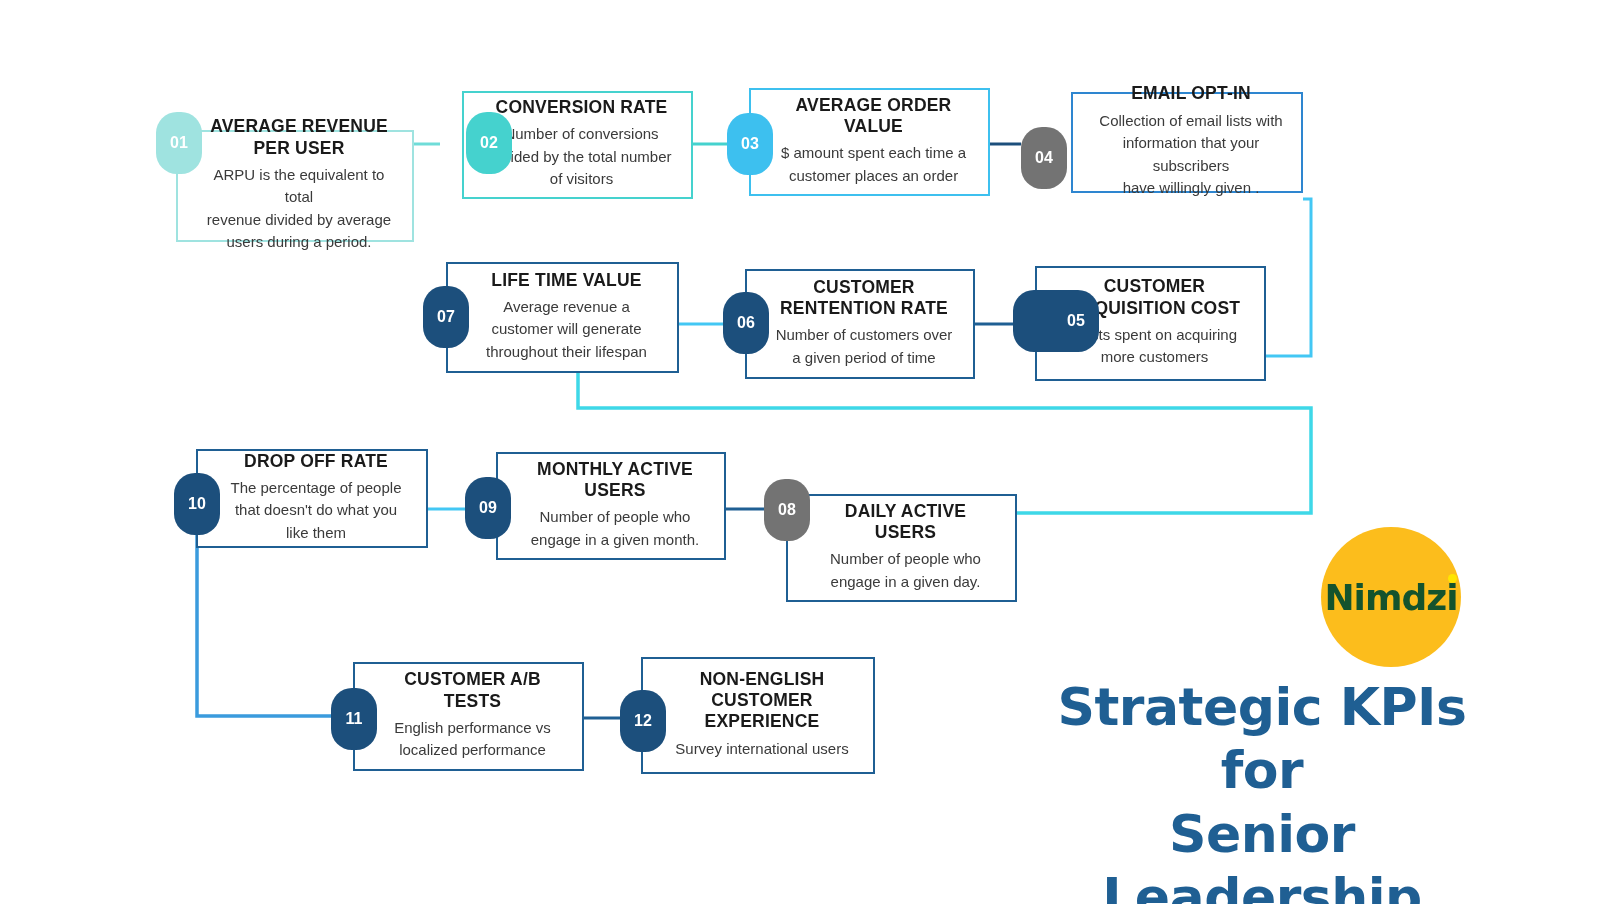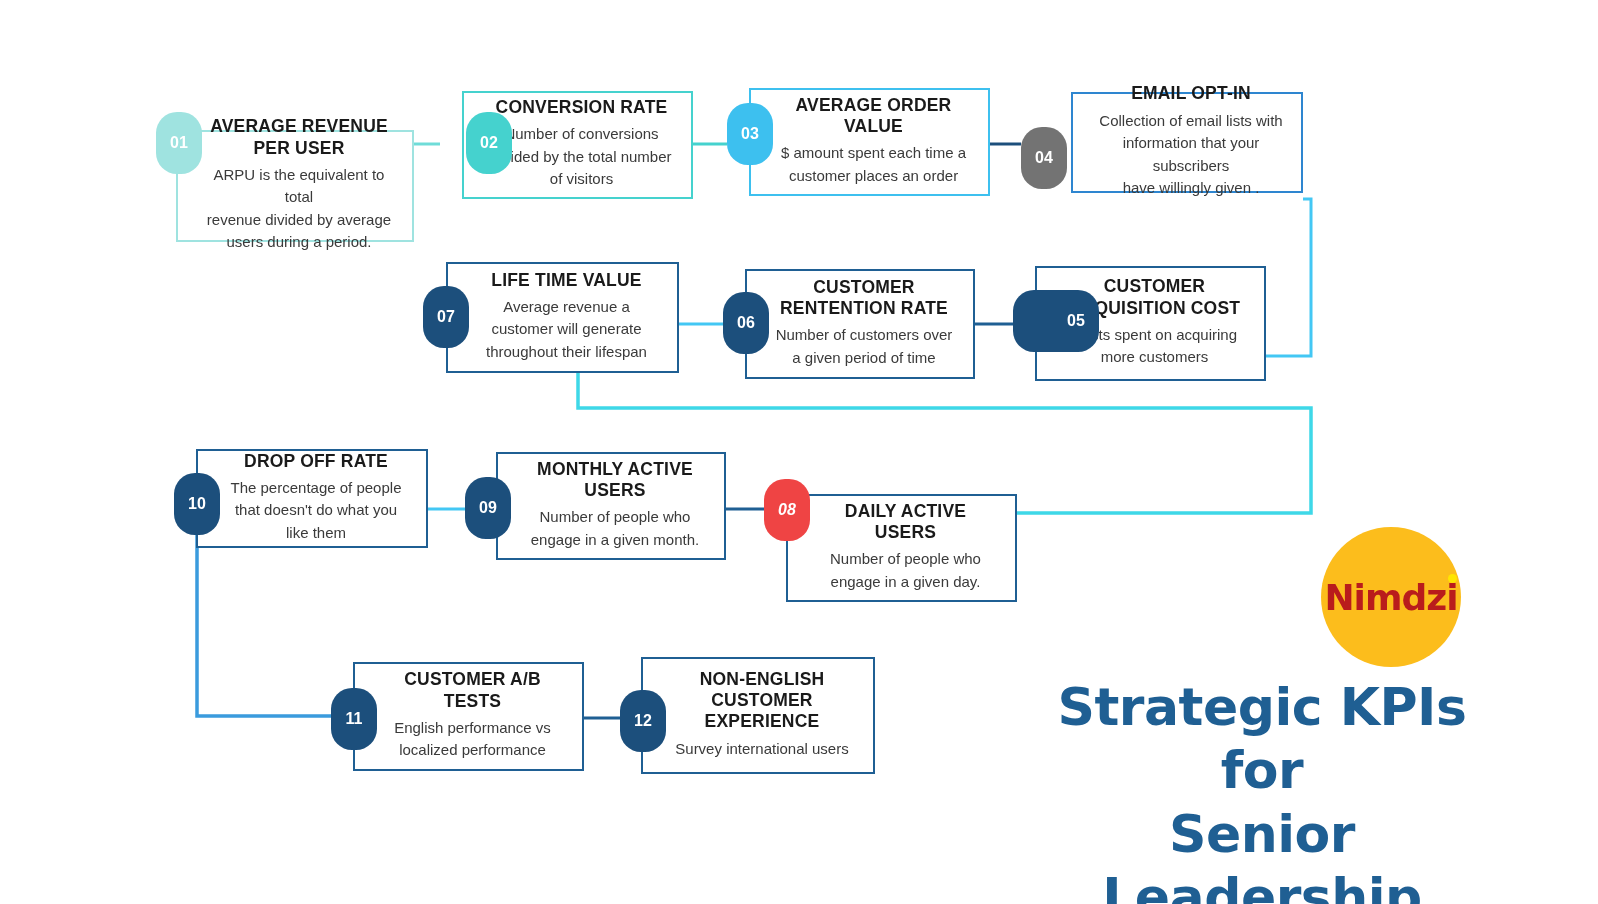--- a/index.html
+++ b/index.html
@@ -87,21 +87,21 @@
     background: #fcbd1c;
     z-index: 3;
     display: flex;
     align-items: center;
     justify-content: center;
   }
   #logo-wordmark {
     position: relative;
     font-size: 36px;
     font-weight: bold;
-    color: #b91c1c;
+    color: #14532d;
     letter-spacing: -1px;
     font-family: "DejaVu Sans", sans-serif;
   }
   #logo-dot {
     position: absolute;
     right: 1px;
     top: -3px;
     width: 9px;
     height: 9px;
     border-radius: 50%;
@@ -154,21 +154,21 @@
 divided by the total number
 of visitors</div>
       </div>
       <div class="kpi-badge" style="left: 440px; top: 112px; background: rgb(69, 210, 206); margin-left: 26px;">02</div>
       <div class="kpi-card" style="left: 749px; top: 88px; width: 241px; height: 108px; border-color: rgb(61, 192, 239);">
         <div class="kpi-title">AVERAGE ORDER
 VALUE</div>
         <div class="kpi-desc">$ amount spent each time a
 customer places an order</div>
       </div>
-      <div class="kpi-badge" style="left: 727px; top: 103px; background: rgb(61, 192, 239);">03</div>
+      <div class="kpi-badge" style="left: 727px; top: 113px; background: rgb(61, 192, 239);">03</div>
       <div class="kpi-card" style="left: 1071px; top: 92px; width: 232px; height: 101px; border-color: rgb(46, 134, 208); align-items: center;">
         <div class="kpi-title">EMAIL OPT-IN</div>
         <div class="kpi-desc">Collection of email lists with
 information that your subscribers
 have willingly given .</div>
       </div>
       <div class="kpi-badge" style="left: 1021px; top: 127px; background: #737373;">04</div>
       <div class="kpi-card" style="left: 1035px; top: 266px; width: 231px; height: 115px; border-color: rgb(31, 95, 147);">
         <div class="kpi-title">CUSTOMER
 ACQUISITION COST</div>
@@ -189,21 +189,21 @@
 customer will generate
 throughout their lifespan</div>
       </div>
       <div class="kpi-badge" style="left: 423px; top: 286px; background: rgb(28, 79, 124);">07</div>
       <div class="kpi-card" style="left: 786px; top: 455px; width: 231px; height: 108px; border-color: rgb(31, 95, 147); margin-top: 39px;">
         <div class="kpi-title">DAILY ACTIVE
 USERS</div>
         <div class="kpi-desc">Number of people who
 engage in a given day.</div>
       </div>
-      <div class="kpi-badge" style="left: 764px; top: 479px; background: #ef4444; font-style: italic;">08</div>
+      <div class="kpi-badge" style="left: 764px; top: 479px; background: #737373;">08</div>
       <div class="kpi-card" style="left: 496px; top: 452px; width: 230px; height: 108px; border-color: rgb(31, 95, 147);">
         <div class="kpi-title">MONTHLY ACTIVE
 USERS</div>
         <div class="kpi-desc">Number of people who
 engage in a given month.</div>
       </div>
       <div class="kpi-badge" style="left: 465px; top: 477px; background: rgb(28, 79, 124);">09</div>
       <div class="kpi-card" style="left: 196px; top: 449px; width: 232px; height: 99px; border-color: rgb(31, 95, 147); align-items: center;">
         <div class="kpi-title">DROP OFF RATE</div>
         <div class="kpi-desc">The percentage of people

